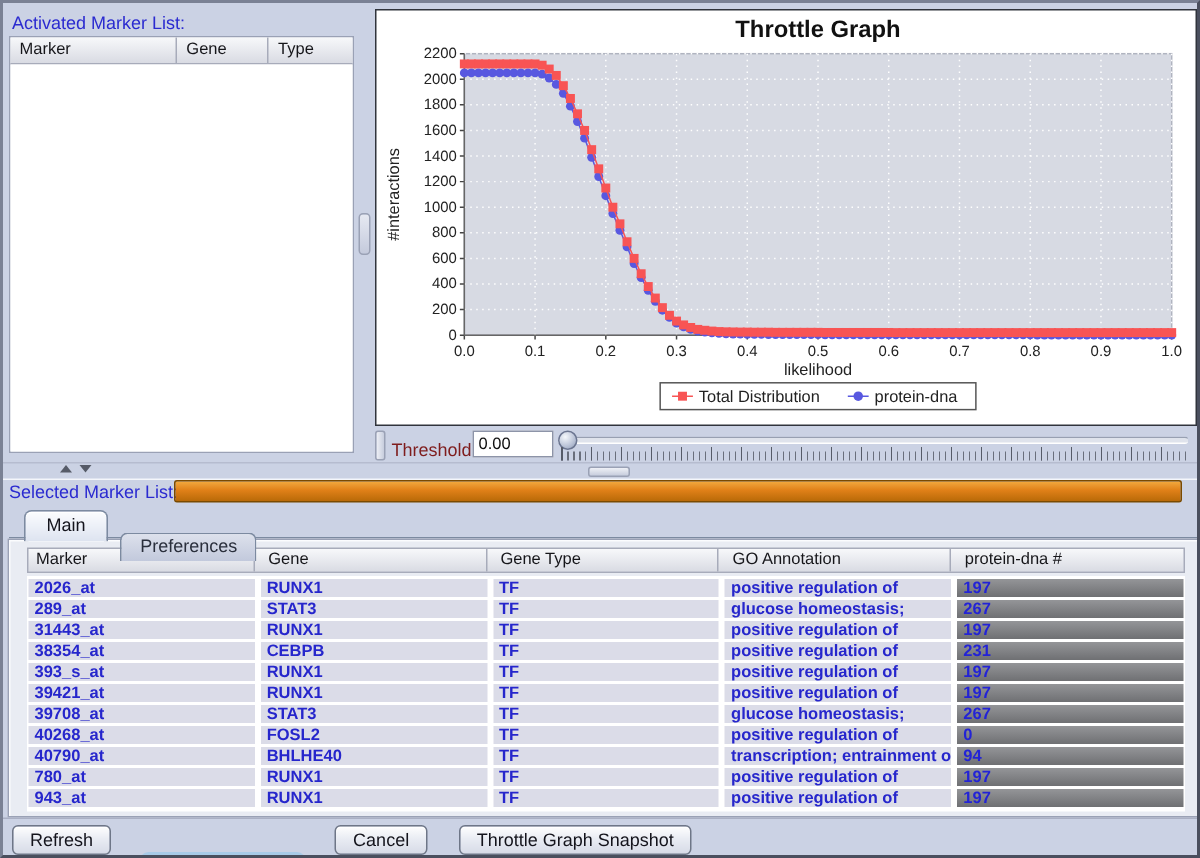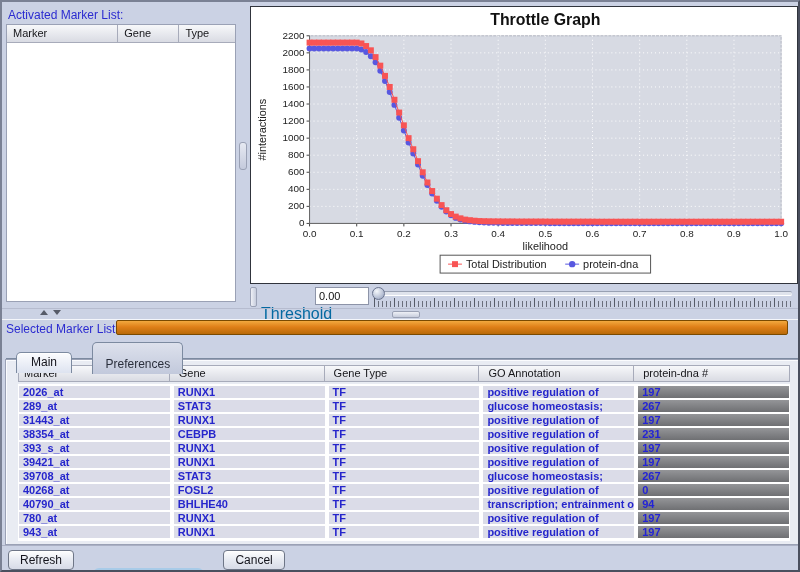--- a/index.html
+++ b/index.html
@@ -21,21 +21,21 @@
   .vsplit-handle{position:absolute;left:2px;top:136px;width:6px;height:26px;border:1px solid #9aa1b5;border-radius:3px;background:linear-gradient(#e6e9f2,#c4cadc);}
 
   
   .chart-panel{position:absolute;left:248px;top:4px;width:548px;height:278px;background:#fff;border:1px solid #30343c;box-sizing:border-box;}
   .chart-panel svg{display:block;width:100%;height:100%;}
   svg text{font-family:"Liberation Sans",sans-serif;}
 
   
   .threshold-bar{position:absolute;left:248px;top:283px;width:548px;height:24px;}
   .th-grip{position:absolute;left:0;top:2px;width:5px;height:18px;border:1px solid #9aa1b5;border-radius:2px;background:linear-gradient(90deg,#eef0f6,#c7cddd);}
-  .th-label{position:absolute;left:11px;top:20px;font-size:16px;color:#0369a1;}
+  .th-label{position:absolute;left:11px;top:8px;font-size:12px;color:#7f1d1d;}
   .th-input{position:absolute;left:65px;top:2px;width:46px;height:14px;border:1px solid #8d94a8;font-family:"Liberation Sans",sans-serif;font-size:11px;padding:1px 3px;background:#fff;color:#111;}
   .slider{position:absolute;left:122px;top:2px;width:420px;height:20px;}
   .slider-track{position:absolute;left:0;top:4px;width:100%;height:3px;background:#dfe3ec;border-top:1px solid #98a0b2;border-bottom:1px solid #fff;border-radius:2px;}
   .slider-thumb{position:absolute;left:0;top:0;width:11px;height:11px;border-radius:50%;border:1px solid #6b7590;background:radial-gradient(circle at 35% 30%,#f5f8fc,#b9c2d6 60%,#8d99b5);}
   .slider-ticks{position:absolute;left:2px;top:11px;right:0;height:9px;}
   .slider-ticks::before{content:"";position:absolute;left:0;right:0;top:3px;bottom:0;
     background:repeating-linear-gradient(90deg,#6a6f7c 0 1px,transparent 1px 4px);}
   .slider-ticks::after{content:"";position:absolute;inset:0;
     background:repeating-linear-gradient(90deg,#565b68 0 1px,transparent 1px 20px);}
 
@@ -50,21 +50,21 @@
   .selected-row{position:absolute;left:4px;top:317px;width:792px;height:17px;}
   .selected-row .panel-title{display:inline-block;padding:1px 0 0 0;}
   .orange-bar{position:absolute;left:110px;top:1px;right:10px;height:13px;border:1px solid #7a4a00;border-radius:2px;
     background:linear-gradient(#f2a93e,#e08018 45%,#b96a08);}
 
   
   .tabs-row{position:absolute;left:4px;top:336px;width:792px;height:21px;}
   .tabs-row::after{content:"";position:absolute;left:0;right:-1px;bottom:0;border-bottom:1px solid #7c8aa0;}
   .tab{position:relative;display:inline-block;font-size:12px;color:#14141c;border:1px solid #7c8aa0;border-bottom:none;border-radius:5px 5px 0 0;z-index:2;}
   .tab.active{top:2px;margin-left:10px;padding:2px 14px 4px;background:linear-gradient(#fbfcfe,#dde3f0);box-shadow:inset 0 1px 0 #fff;}
-  .tab.inactive{top:4px;margin-left:16px;padding:14px 12px 3px;background:linear-gradient(#dde1ec,#c2c9dc);color:#2a2f3c;}
+  .tab.inactive{top:16px;margin-left:4px;padding:1px 12px 3px;background:linear-gradient(#dde1ec,#c2c9dc);color:#2a2f3c;}
 
   
   .table-panel{position:absolute;left:3px;top:357px;width:794px;height:186px;box-sizing:border-box;
     border:1px solid #9aa1b5;background:#e9ecf3;box-shadow:inset 1px 1px 0 #fbfcfe;padding:5px 8px 0 12px;overflow:hidden;}
   .thead{display:grid;grid-template-columns:repeat(5,1fr);column-gap:4px;background:linear-gradient(#f7f8fa,#d9dbe3);border:1px solid #a7abba;margin-bottom:2px;}
   .hcell{font-size:11px;color:#16161a;padding:1px 5px;height:13px;line-height:13px;border-right:1px solid #a7abba;overflow:hidden;white-space:nowrap;}
   .hcell:last-child{border-right:none;}
   .tbody{background:#fff;padding:1px 1px 2px;}
   .trow{display:grid;grid-template-columns:repeat(5,1fr);column-gap:4px;padding:1px 0;background:#fff;}
   .tcell{background:#dbdce8;color:#2626cc;font-weight:bold;font-size:11px;height:12px;line-height:12px;padding:0 4px;overflow:hidden;white-space:nowrap;}
@@ -501,15 +501,16 @@
           <div class="tcell c3">positive regulation of</div>
           <div class="tcell c4">197</div>
         </div>
       </div>
   </div>
 
   <div class="footer">
     <button class="btn">Refresh</button>
     <button class="btn focus">Create Network</button>
     <button class="btn">Cancel</button>
+    <button class="btn">Throttle Graph Snapshot</button>
   </div>
 
 </div>
 
 </body></html>

